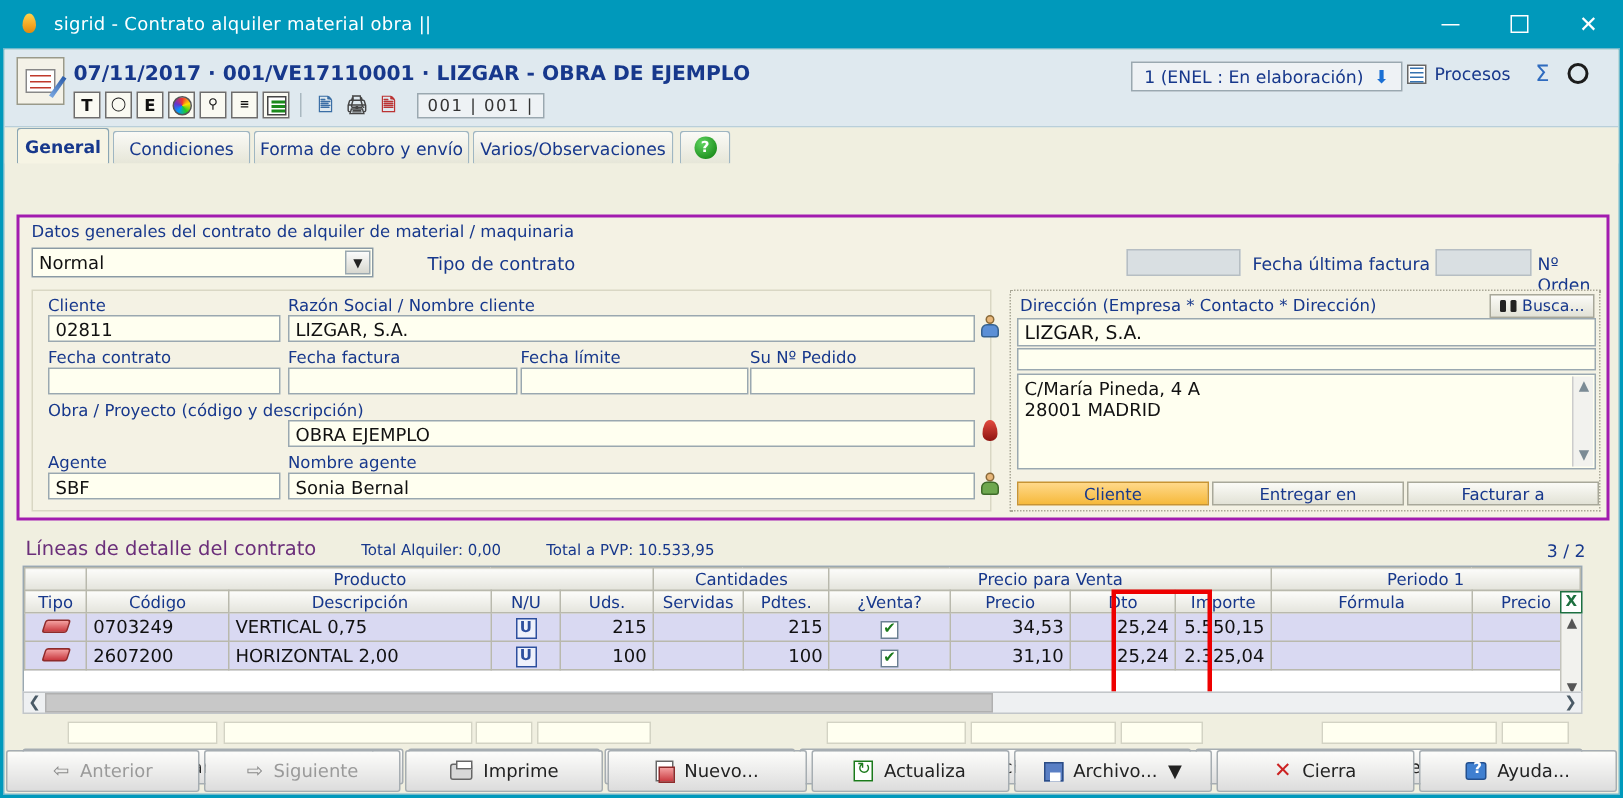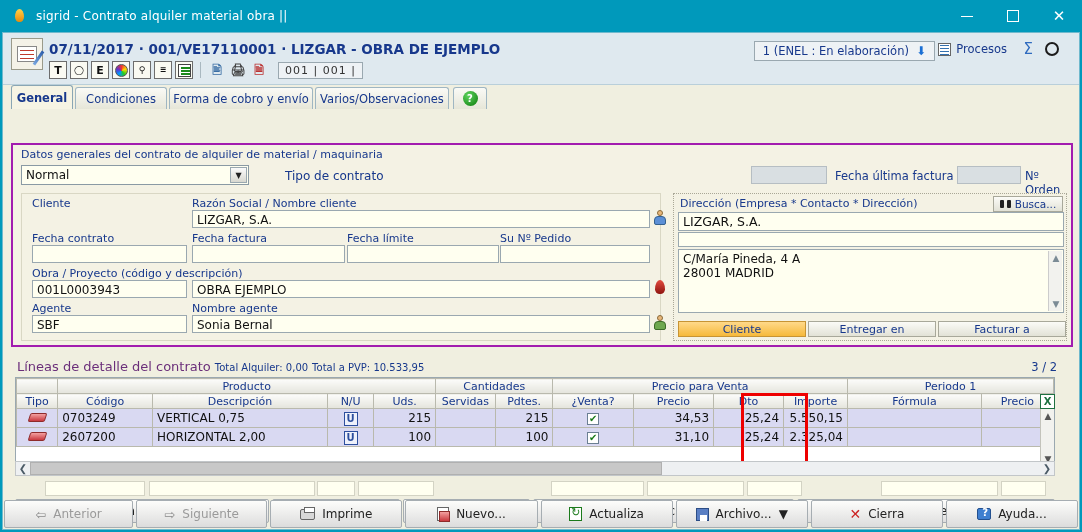--- a/index.html
+++ b/index.html
@@ -184,21 +184,21 @@
   .memo-sb .up{top:2px;} .memo-sb .dn{bottom:2px;}
   .addrtabs { position:absolute; left:4px; bottom:3px; display:flex; gap:2px; }
   .addrtab {
     width:128px; height:16px; font-size:11px; color:#17388c;
     background:linear-gradient(180deg,#fbfbf7,#e2e2d6); border:1px solid #a8a89a;
     display:flex; align-items:center; justify-content:center;
   }
   .addrtab.sel { background:linear-gradient(180deg,#ffd98a,#f6b93b); border-color:#c79434; }
 
   
-  .detail-head { position:absolute; left:14px; top:326px; display:flex; align-items:baseline; gap:4px; }
+  .detail-head { position:absolute; left:14px; top:326px; display:flex; align-items:baseline; gap:30px; }
   .detail-title { color:#6b2f7a; font-size:13px; }
   .detail-tot { color:#17388c; font-size:10px; }
   .pagecount { position:absolute; right:22px; top:327px; color:#17388c; font-size:11.5px; }
 
   .grid {
     position:absolute; left:12px; top:344px; width:1040px; height:90px;
     border:1px solid #9aa8b0; background:#fff;
   }
   table.g { border-collapse:collapse; width:100%; table-layout:fixed; }
   table.g th {
@@ -391,37 +391,37 @@
       <div class="lbl" style="left:244px; top:24px; font-size:12px;margin-left:28px;">Tipo de contrato</div>
 
       <div class="fld gray" style="left:738px; top:21px; width:76px;"></div>
       <div class="lbl" style="left:822px; top:24px; font-size:11.5px;">Fecha última factura</div>
       <div class="fld gray" style="left:944px; top:21px; width:64px;"></div>
       <div class="lbl" style="left:1012px; top:24px; font-size:11.5px;">Nº Orden</div>
 
       <div class="subbox">
         <div class="lbl" style="left:10px; top:3px;">Cliente</div>
         <div class="lbl" style="left:170px; top:3px;">Razón Social / Nombre cliente</div>
+        <div class="fld" style="left:10px; top:16px; width:155px;">02811</div>
         <div class="fld" style="left:170px; top:16px; width:458px;">LIZGAR, S.A.</div>
         <span class="personicon" style="left:631px; top:16px;">
             <span class="head"></span>
             <span class="body"></span>
           </span>
 
         <div class="lbl" style="left:10px; top:38px;">Fecha contrato</div>
         <div class="lbl" style="left:170px; top:38px;">Fecha factura</div>
         <div class="lbl" style="left:325px; top:38px;">Fecha límite</div>
         <div class="lbl" style="left:478px; top:38px;">Su Nº Pedido</div>
         <div class="fld" style="left:10px; top:51px; width:155px;"></div>
         <div class="fld" style="left:170px; top:51px; width:153px;"></div>
         <div class="fld" style="left:325px; top:51px; width:152px;"></div>
         <div class="fld" style="left:478px; top:51px; width:150px;"></div>
 
         <div class="lbl" style="left:10px; top:73px;">Obra / Proyecto (código y descripción)</div>
-        <div class="fld" style="left:10px; top:86px; width:155px;">001L0003943</div>
         <div class="fld" style="left:170px; top:86px; width:458px;">OBRA EJEMPLO</div>
         <span class="dropicon" style="left:632px; top:85px;"></span>
 
         <div class="lbl" style="left:10px; top:108px;">Agente</div>
         <div class="lbl" style="left:170px; top:108px;">Nombre agente</div>
         <div class="fld" style="left:10px; top:121px; width:155px;">SBF</div>
         <div class="fld" style="left:170px; top:121px; width:458px;">Sonia Bernal</div>
         <span class="personicon green" style="left:631px; top:121px;">
             <span class="head"></span>
             <span class="body"></span>

